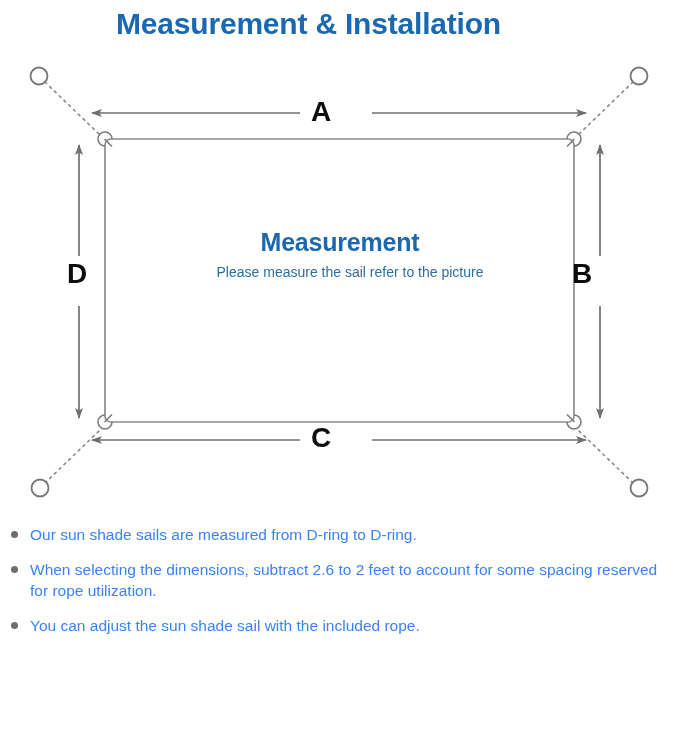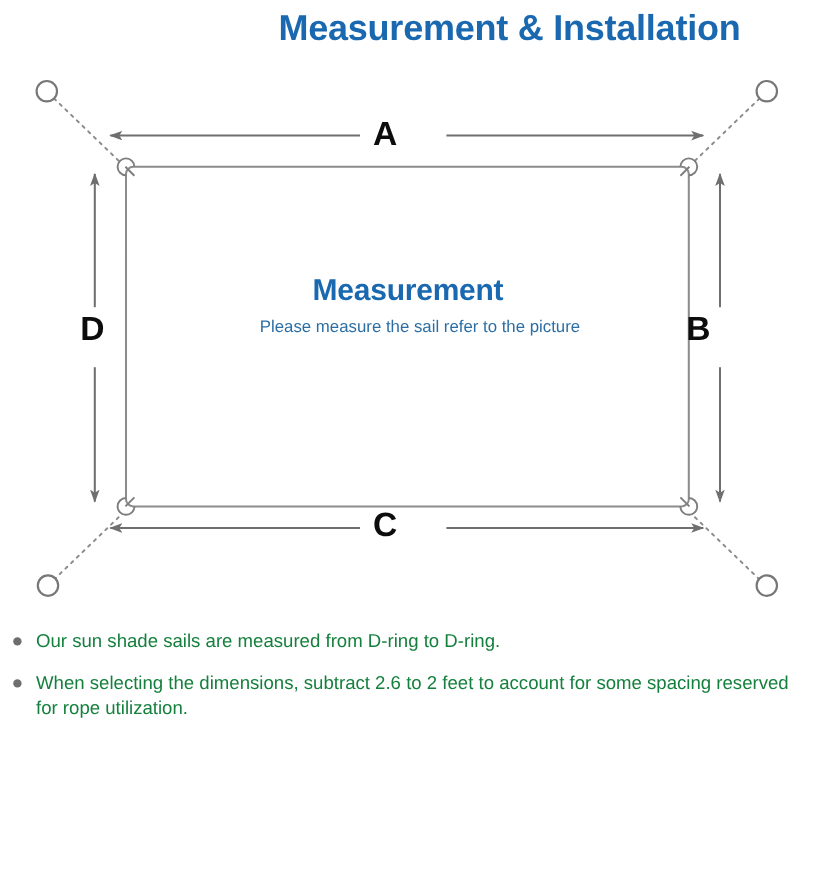--- a/index.html
+++ b/index.html
@@ -23,21 +23,21 @@
     height: 739px;
     background: #ffffff;
   }
 
   
   .title {
     position: absolute;
     left: 0;
     top: 4px;
     width: 617px;
-    text-align: right;
+    text-align: center;
     font-size: 30px;
     font-weight: bold;
     color: #1a69b0;
     letter-spacing: -0.2px;
     line-height: 40px;
   }
 
   
   .diagram {
     position: absolute;
@@ -94,21 +94,21 @@
     top: 524px;
     width: 679px;
   }
   .note {
     position: relative;
     padding-left: 30px;
     padding-right: 6px;
     margin-bottom: 14px;
     font-size: 15.5px;
     line-height: 21px;
-    color: #15803d;
+    color: #3b82f6;
   }
   .note .bullet {
     position: absolute;
     left: 11px;
     top: 7px;
     width: 7px;
     height: 7px;
     border-radius: 50%;
     background: #6e6e6e;
   }
@@ -199,15 +199,19 @@
 
   <div class="notes">
     <div class="note">
       <span class="bullet"></span>
       <span>Our sun shade sails are measured from D-ring to D-ring.</span>
     </div>
     <div class="note">
       <span class="bullet"></span>
       <span>When selecting the dimensions, subtract 2.6 to 2 feet to account for some spacing reserved for rope utilization.</span>
     </div>
+    <div class="note">
+      <span class="bullet"></span>
+      <span>You can adjust the sun shade sail with the included rope.</span>
+    </div>
   </div>
 
 </div>
 
 </body></html>

